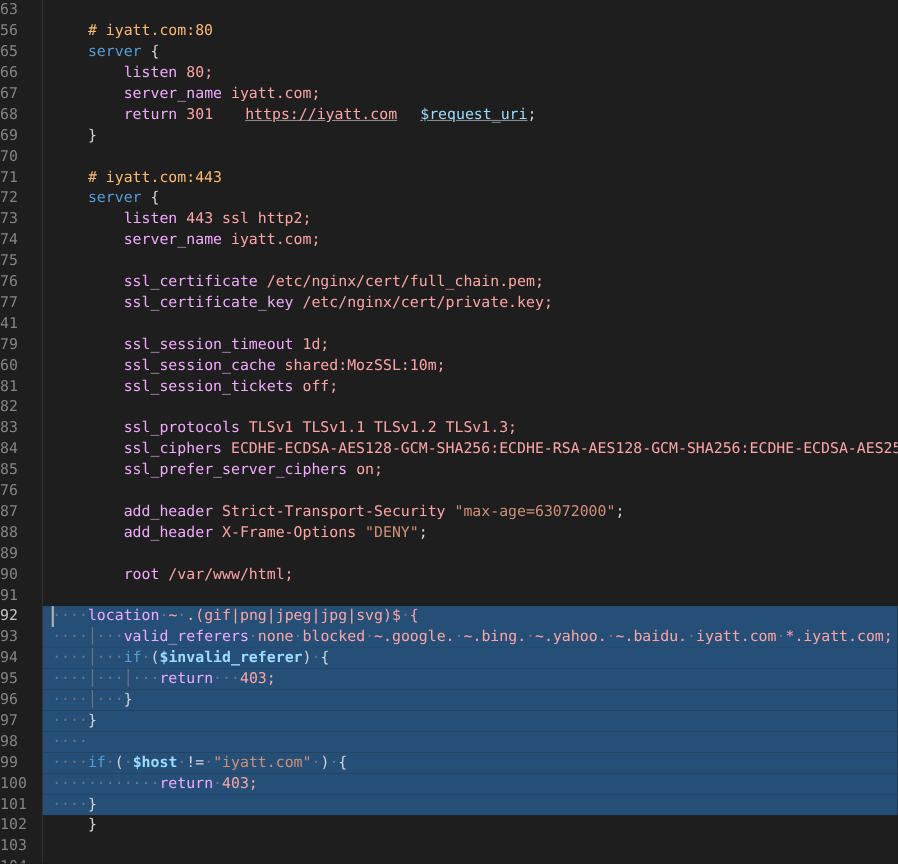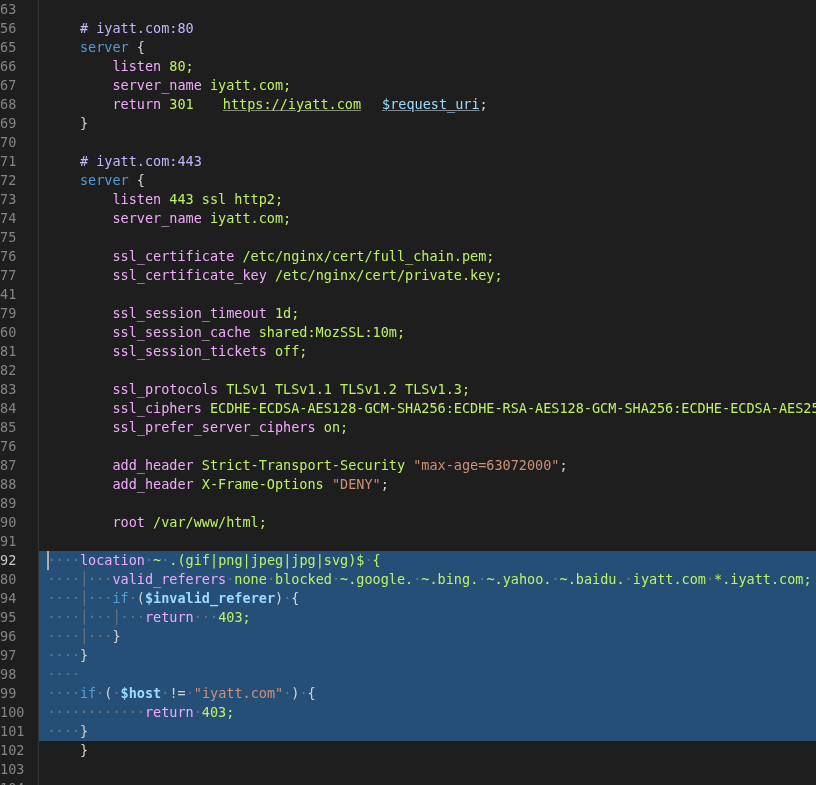--- a/index.html
+++ b/index.html
@@ -25,24 +25,24 @@
   .code {
     flex: 1;
     position: relative;
     background: #1e1e1e;
     white-space: pre;
     border-left: 1px solid #333;
     padding-left: 0;
   }
   .line { height: 19px; position: relative; }
   .line.selected { background: #264f78; }
-  .tok-comment { color: #c4b5fd; }
+  .tok-comment { color: #fdba74; }
   .tok-keyword { color: #569cd6; }
   .tok-directive { color: #f0abfc; }
-  .tok-plain { color: #bef264; }
+  .tok-plain { color: #fca5a5; }
   .tok-string { color: #ce9178; }
   .tok-punct { color: #d4d4d4; }
   .tok-variable { color: #9cdcfe; }
   .tok-var-strong { color: #9cdcfe; font-weight: bold; }
   .tok-underline { text-decoration: underline; text-decoration-color: #888; margin-left: 21px; }
   .tok-ws-sel { color: #6e7681; }
   .pad { padding-left: 8px; display:inline-block; }
   .cursor-marker {
     position:absolute; left:0; top:0; width:2px; height:19px; background:#aeafad;
   }
@@ -74,21 +74,21 @@
     <div class="ln">83</div>
     <div class="ln">84</div>
     <div class="ln">85</div>
     <div class="ln">76</div>
     <div class="ln">87</div>
     <div class="ln">88</div>
     <div class="ln">89</div>
     <div class="ln">90</div>
     <div class="ln">91</div>
     <div class="ln current">92</div>
-    <div class="ln">80</div>
+    <div class="ln">93</div>
     <div class="ln">94</div>
     <div class="ln">95</div>
     <div class="ln">96</div>
     <div class="ln">97</div>
     <div class="ln">98</div>
     <div class="ln">99</div>
     <div class="ln">100</div>
     <div class="ln">101</div>
     <div class="ln">102</div>
     <div class="ln">103</div>

